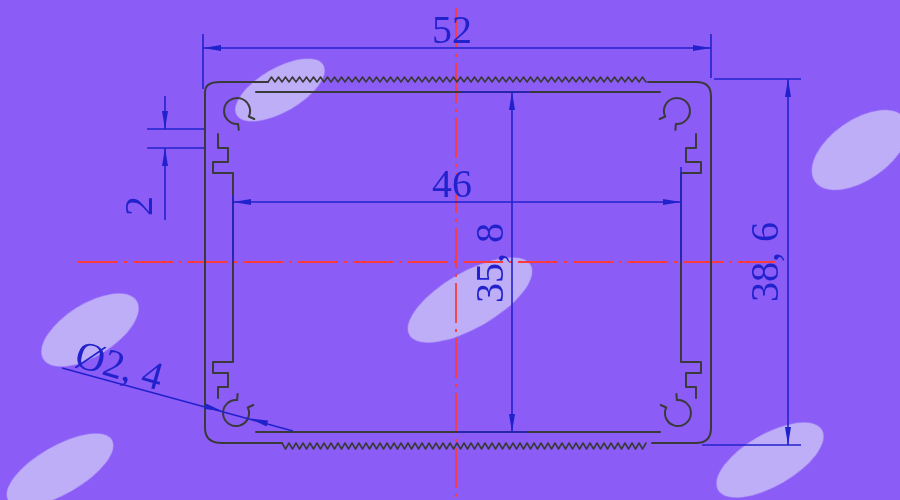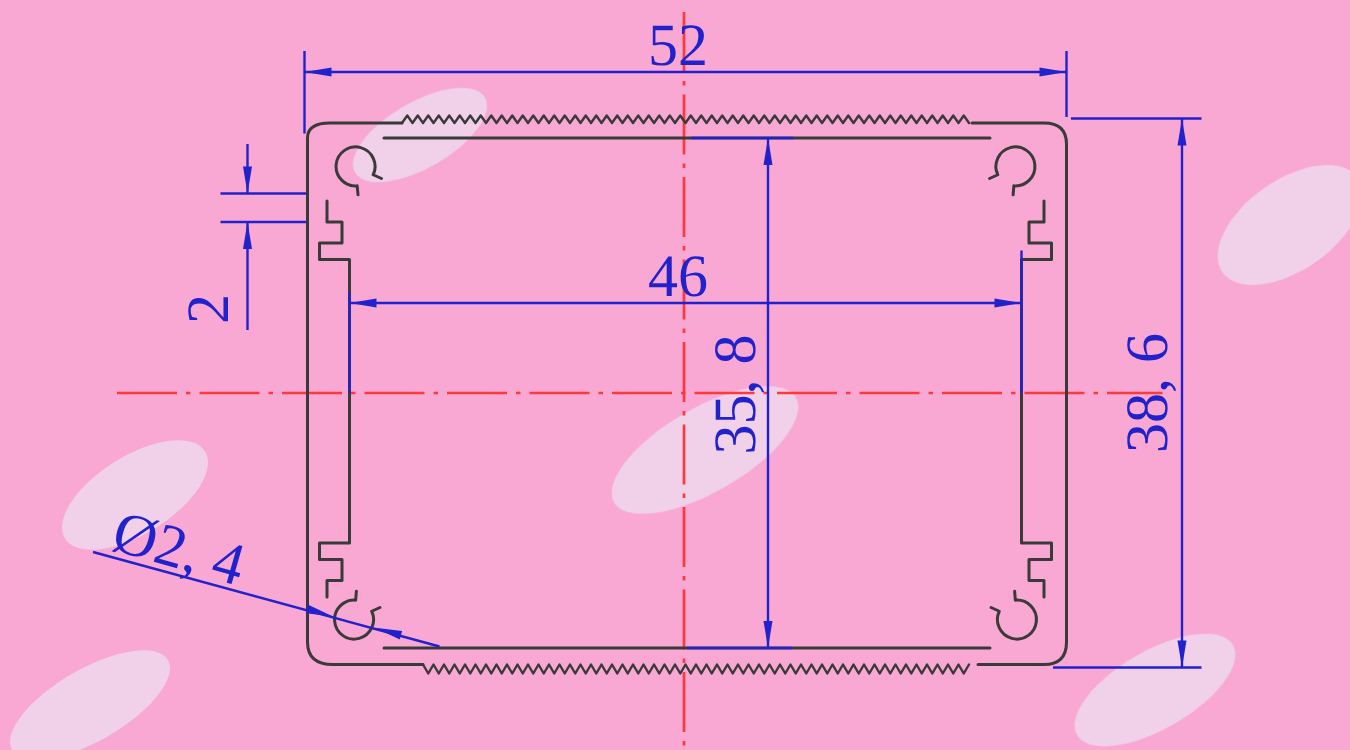--- a/index.html
+++ b/index.html
@@ -1,16 +1,16 @@
 <!DOCTYPE html>
 <html><head>
 <meta charset="utf-8">
 <style>
   html,body{margin:0;padding:0;background:#ffffff;}
-  .stage{position:relative;width:900px;height:500px;background:#f9a8d4;overflow:hidden;
+  .stage{position:relative;width:900px;height:500px;background:#8b5cf6;overflow:hidden;
          font-family:"Liberation Serif", serif;}
   svg{display:block;}
   .outline-stroke{fill:none;stroke-width:2;stroke-linejoin:round;stroke-linecap:round;}
   .dim-line{fill:none;stroke-width:1.6;}
   .center-line{fill:none;stroke-width:1.8;stroke-dasharray:40 6 3 6;}
   .dim-text{font-family:"Liberation Serif", serif;font-size:40px;stroke:none;}
   .watermark-shape{opacity:0.55;}
 </style>
 </head>
 <body>

